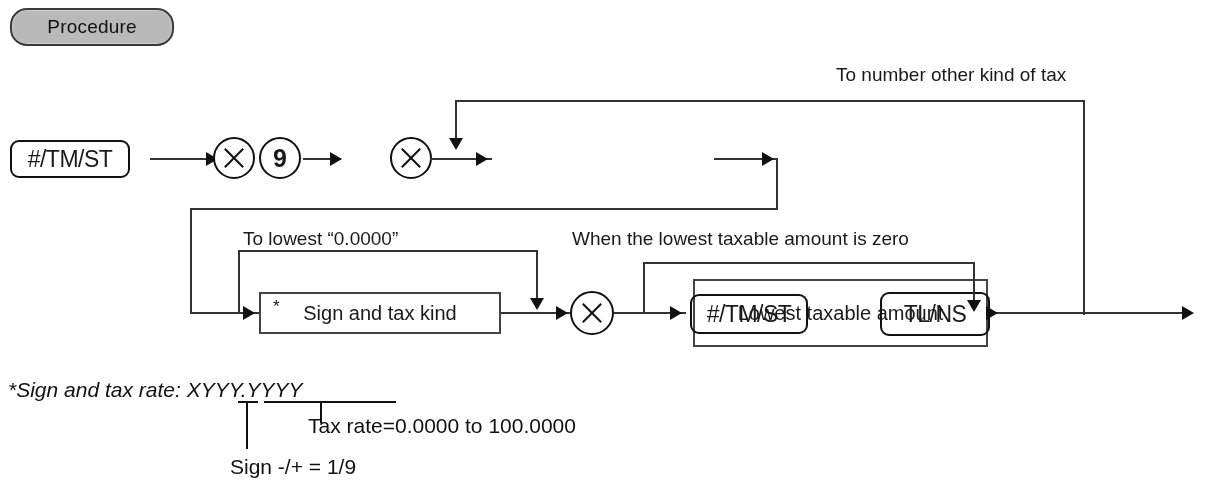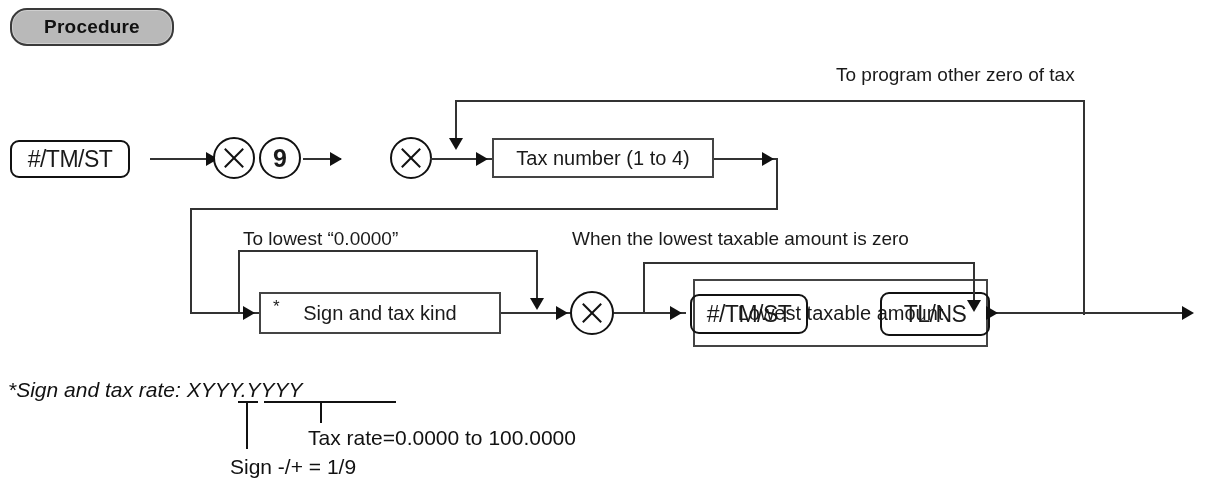--- a/index.html
+++ b/index.html
@@ -15,21 +15,21 @@
   .pill{
     position:absolute;left:10px;top:8px;
     width:160px;height:34px;
     background:#b9b9b9;
     border:2px solid #3a3a3a;
     border-radius:17px;
     box-shadow:inset 0 0 0 1px #cfcfcf;
     display:flex;align-items:center;justify-content:center;
   }
   .pill span{
-    font-size:19px;font-weight:bold;letter-spacing:.2px;color:#111;
+    font-size:19px;font-weight:normal;letter-spacing:.2px;color:#111;
   }
 
   
   .keybox{
     position:absolute;
     border:2px solid #111;
     border-radius:9px;
     background:transparent;
     display:flex;align-items:center;justify-content:center;
     font-size:23px;
@@ -127,28 +127,25 @@
   <div class="h" style="left:303px;top:158px;width:38px;"></div>
   <div class="arrow-r" style="left:330px;top:152px;"></div>
 
   <div class="circ times" style="left:390px;top:137px;width:42px;height:42px;">
     
   </div>
 
   <div class="h" style="left:430px;top:158px;width:62px;"></div>
   <div class="arrow-r" style="left:476px;top:152px;"></div>
 
-  <div class="rectbox" style="left:492px;top:138px;width:222px;height:40px;">
-    <span>Tax number (1 to 4)</span>
-  </div>
 
   <div class="h" style="left:714px;top:158px;width:62px;"></div>
   <div class="arrow-r" style="left:762px;top:152px;"></div>
 
-  <div class="cap" style="left:836px;top:64px;">To program other zero of tax</div>
+  <div class="cap" style="left:836px;top:64px;">To number other kind of tax</div>
 
   <div class="h" style="left:455px;top:100px;width:629px;"></div>
 
   <div class="v" style="left:455px;top:100px;height:40px;"></div>
   <div class="arrow-d" style="left:449px;top:138px;"></div>
 
   <div class="v" style="left:1083px;top:100px;height:215px;"></div>
 
   <div class="v" style="left:776px;top:158px;height:52px;"></div>
 
@@ -213,16 +210,16 @@
   <div class="note" style="left:8px;top:378px;font-style:italic;">
     <span>*Sign and tax rate: </span><span>XYYY.YYYY</span>
   </div>
 
   <div class="uline" style="left:238px;top:401px;width:20px;"></div>
   <div class="uline" style="left:264px;top:401px;width:132px;"></div>
 
   <div class="tick" style="left:246px;top:401px;height:48px;"></div>
   <div class="tick" style="left:320px;top:401px;height:22px;"></div>
 
-  <div class="note" style="left:308px;top:426px;">Tax rate=0.0000 to 100.0000</div>
+  <div class="note" style="left:308px;top:414px;">Tax rate=0.0000 to 100.0000</div>
   <div class="note" style="left:230px;top:455px;">Sign -/+ = 1/9</div>
 
 </div>
 
 </body></html>

